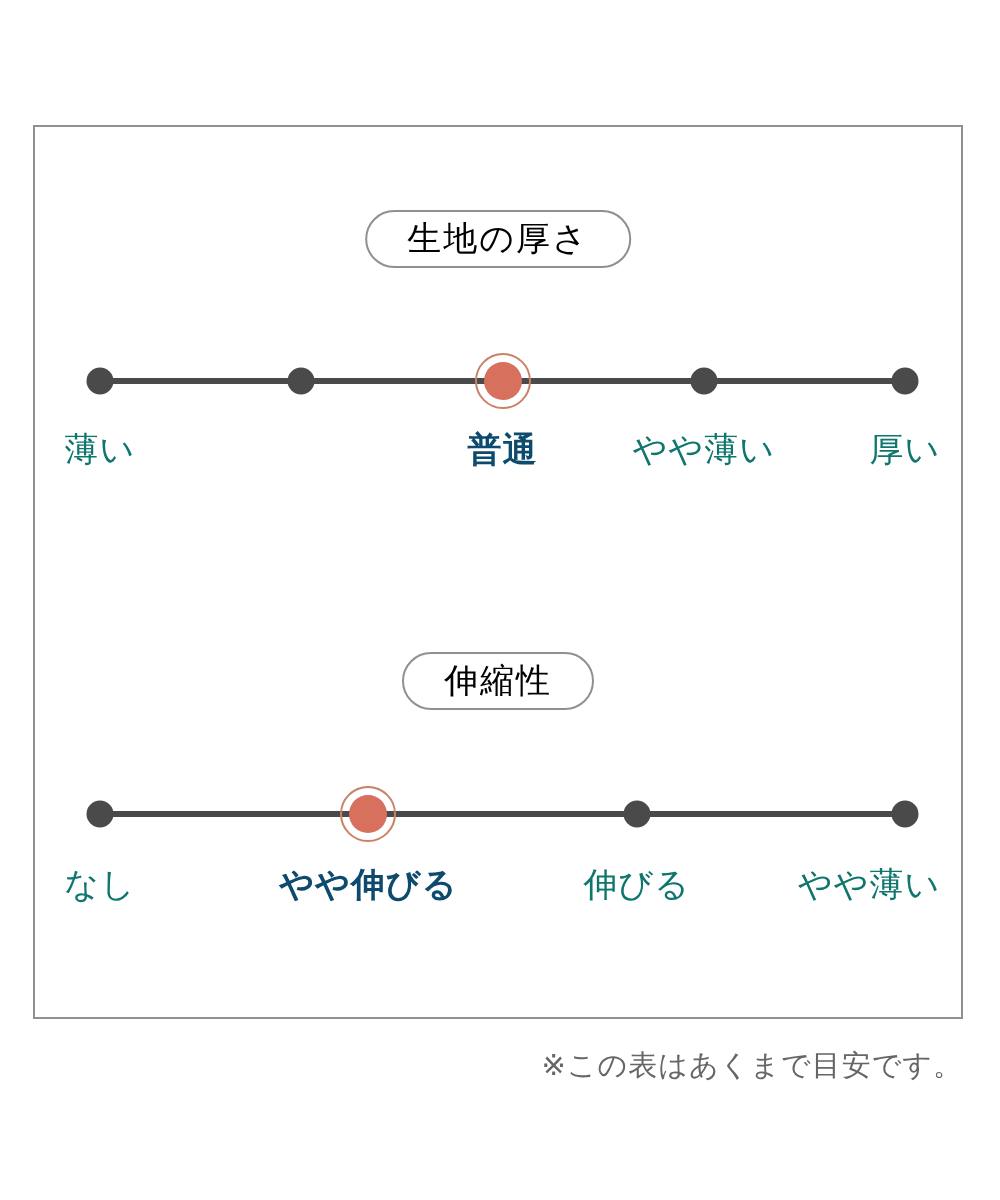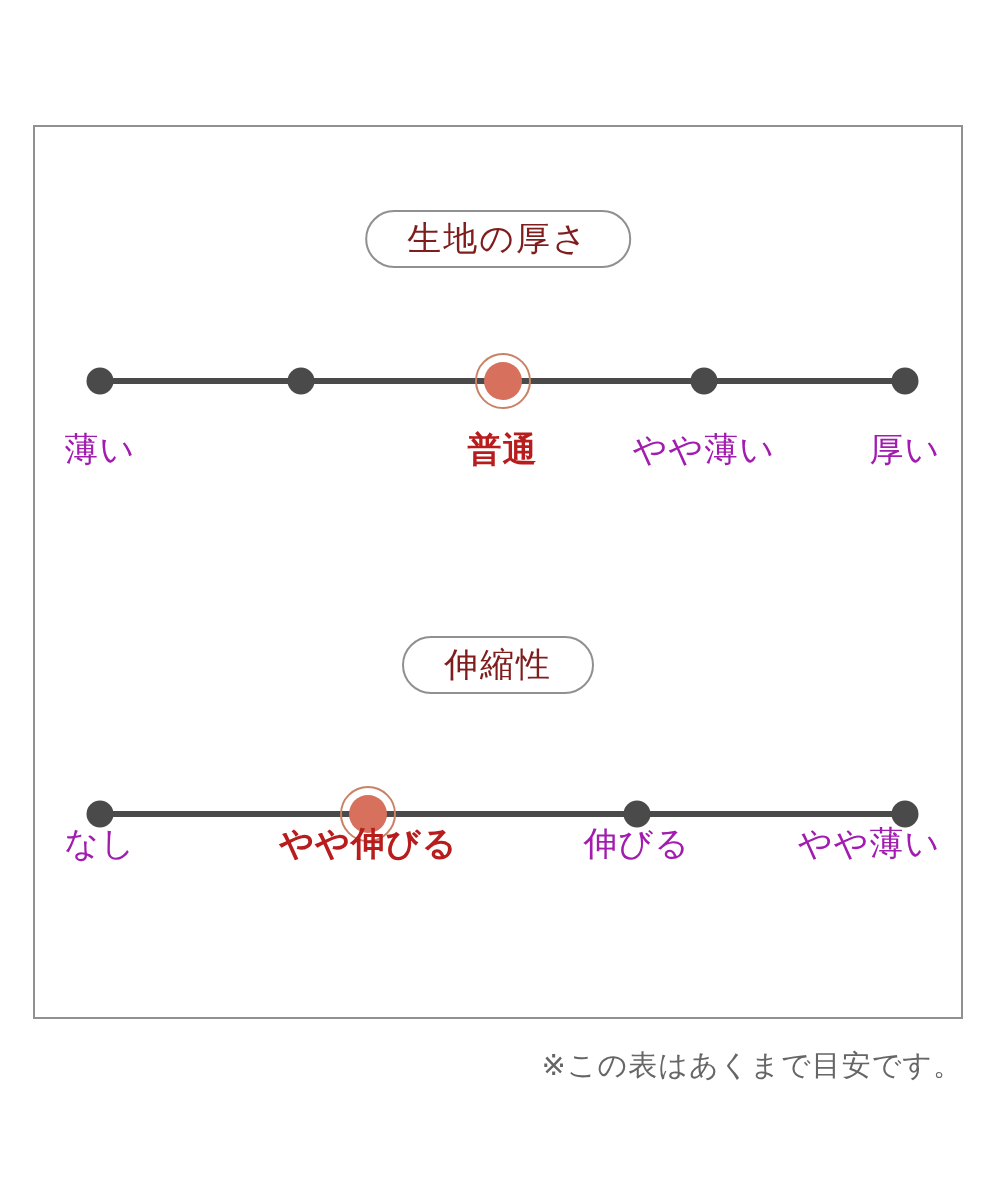--- a/index.html
+++ b/index.html
@@ -23,27 +23,27 @@
     left:50%;
     transform:translateX(-50%);
     height:58px;
     min-width:140px;
     padding:0 40px;
     border:2px solid #909090;
     border-radius:31px;
     box-sizing:border-box;
     display:flex;align-items:center;justify-content:center;
     font-size:34px;
-    color:#7f1d1d;
+    color:#000000;
     letter-spacing:2px;
     white-space:nowrap;
     background:#ffffff;
   }
   .pill-1{top:83px;}
-  .pill-2{top:509px;}
+  .pill-2{top:525px;}
   .scale{
     position:absolute;
     left:65px;
     width:805px;
     height:60px;
   }
   .scale-1{top:224px;}
   .scale-2{top:657px;}
   .track{
     position:absolute;
@@ -75,34 +75,34 @@
     box-sizing:border-box;
     background:transparent;
   }
   .labels{
     position:absolute;
     left:65px;
     width:805px;
     height:44px;
   }
   .labels-1{top:300px;}
-  .labels-2{top:694px;}
+  .labels-2{top:735px;}
   .lbl{
     position:absolute;
     top:0;
     transform:translateX(-50%);
     font-size:34px;
     font-weight:500;
-    color:#a21caf;
+    color:#0f766e;
     white-space:nowrap;
     letter-spacing:1px;
   }
   .lbl.sel{
     font-weight:800;
-    color:#b91c1c;
+    color:#0c4a6e;
   }
   .lbl.shift-left{
     transform:translateX(calc(-50% - 36px));
   }
   .footnote{
     position:absolute;
     right:37px;
     top:1046px;
     font-size:29px;
     color:#666666;

